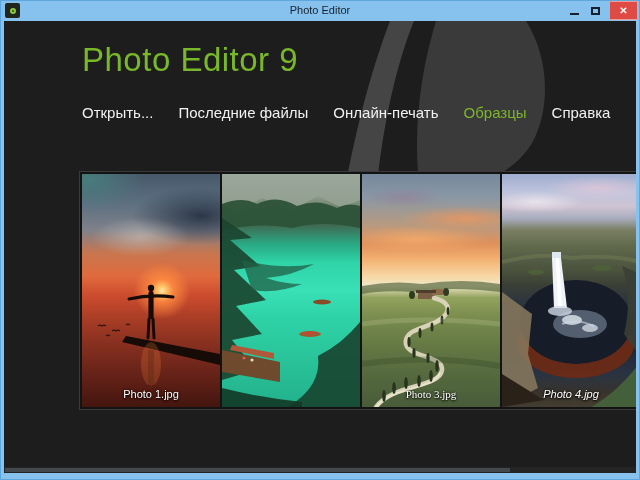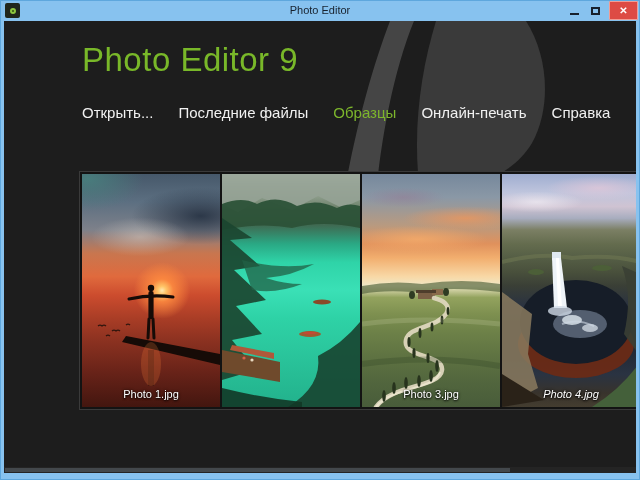--- a/index.html
+++ b/index.html
@@ -47,21 +47,21 @@
     radial-gradient(ellipse 80px 46px at 4% 2%, rgba(72,128,126,.9), rgba(72,128,126,0) 70%),
     linear-gradient(180deg,#46586a 0%,#5c6f81 12%,#7e818a 24%,#c8764f 34%,#e06a3d 44%,#cc4c2e 52%,#a93d26 62%,#8a3120 72%,#662218 86%,#43160f 100%);}
   
   .p2{background:
     linear-gradient(180deg,#d9ddd8 0%,#a8b2a4 5%,#8a9a88 10%,#647a62 16%,#3f6a52 22%,#2aa884 30%,#2fd4a8 38%,#3ae0b6 50%,#2ed2a6 62%,#2bc89e 74%,#27bd95 86%,#22b18c 100%);}
   
   .p3{background:
     radial-gradient(ellipse 60px 14px at 30% 10%, rgba(150,120,145,.5), rgba(150,120,145,0) 70%),
     radial-gradient(ellipse 84px 16px at 75% 19%, rgba(240,150,90,.75), rgba(240,150,90,0) 75%),
     radial-gradient(ellipse 94px 18px at 40% 28%, rgba(246,172,106,.8), rgba(246,172,106,0) 75%),
-    linear-gradient(180deg,#76889c 0%,#8a98a6 10%,#b89a80 22%,#e0915c 30%,#f2ae6e 36%,#f8d8a6 44%,#efe7c6 48%,#93a35e 53%,#7e9050 60%,#6d8148 68%,#5f7342 78%,#53673e 88%,#485c3a 100%);}
+    linear-gradient(180deg,#76889c 0%,#8a98a6 10%,#b89a80 22%,#e0915c 30%,#f2ae6e 36%,#f8d8a6 44%,#efe7c6 48%,#93a35e 53%,#7e9050 60%,#6d8148 68%,#5f7342 78%,#53673e 88%,#485c3a 100%); font-family: Liberation Serif, serif;}
   
   .p4{background:
     radial-gradient(ellipse 70px 16px at 70% 6%, rgba(230,200,216,.7), rgba(230,200,216,0) 75%),
     radial-gradient(ellipse 62px 14px at 25% 12%, rgba(250,246,250,.6), rgba(250,246,250,0) 75%),
     linear-gradient(180deg,#9fadd0 0%,#bfc5dd 8%,#cfc3d2 14%,#a8adbf 19%,#7b7f64 24%,#646c4e 30%,#555e45 36%,#49503c 42%,#3a3f36 48%,#2b3340 56%,#232b38 66%,#212936 76%,#2a3342 86%,#38332c 94%,#443d30 100%); font-style: italic;}
   
   .scrollbar{position:absolute;left:0;right:0;bottom:0;height:6px;background:#242424;}
   .scroll-thumb{position:absolute;left:1px;top:1px;width:505px;height:4px;background:#43484c;cursor:pointer;}
 </style>
 </head>
@@ -93,22 +93,22 @@
       <path d="M66 0 C50 42 34 96 20 173 L52 176 C56 122 70 48 90 0 Z" fill="#454545"></path>
       <path d="M112 0 C98 46 90 98 94 152 C134 172 184 162 208 122 C228 86 224 34 202 0 Z" fill="#3a3a3a"></path>
       <path d="M36 182 C80 200 132 202 162 190 L154 205 L42 205 Z" fill="#323232"></path>
     </svg>
 
     <div class="heading">Photo Editor 9</div>
 
     <div class="menu">
       <div class="menu-item">Открыть...</div>
       <div class="menu-item">Последние файлы</div>
+      <div class="menu-item">Онлайн-печать</div>
       <div class="menu-item active">Образцы</div>
-      <div class="menu-item">Онлайн-печать</div>
       <div class="menu-item">Справка</div>
     </div>
 
     <div class="panel">
 
       <div class="photo p1">
         <svg viewBox="0 0 138 233" width="138" height="233">
           <path d="M44 162 L138 180 L138 191 L40 168 Z" fill="#160b07"></path>
           <g fill="#160b07" stroke="#160b07">
             <circle cx="69" cy="114" r="3.2" stroke="none"></circle>

